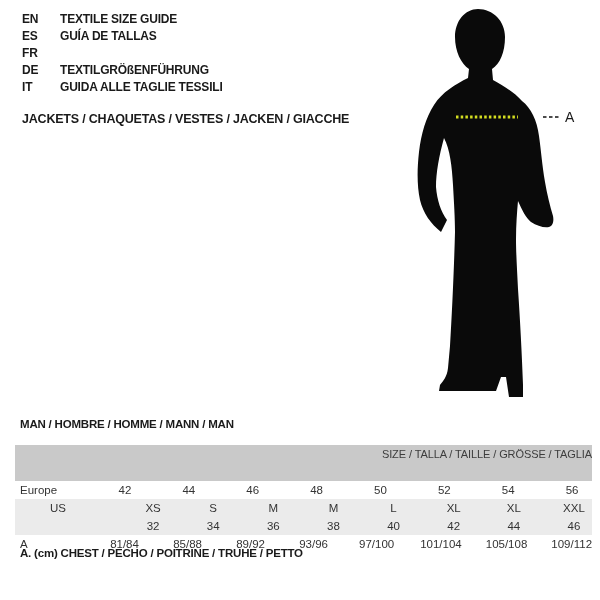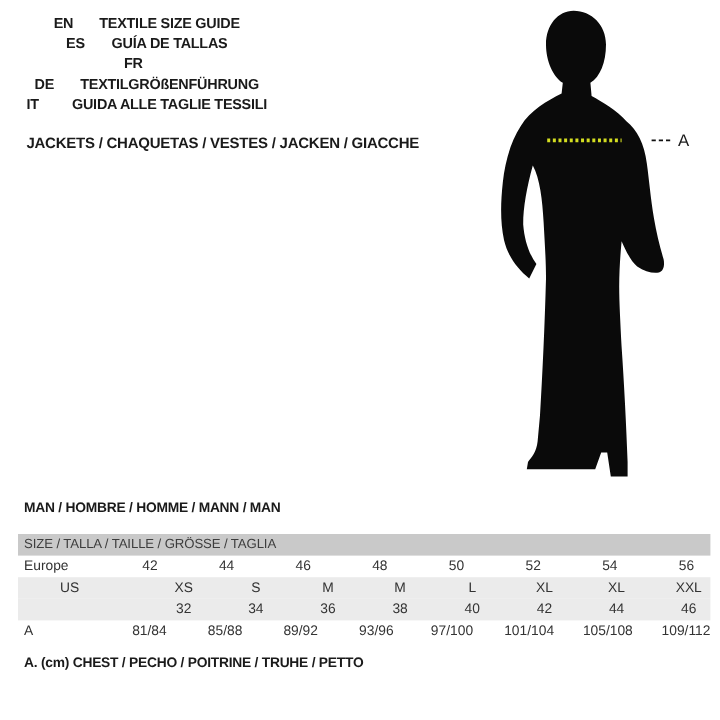--- a/index.html
+++ b/index.html
@@ -8,43 +8,43 @@
     position:relative;
     background:#ffffff;
     font-family:"Liberation Sans", sans-serif;
     color:#1a1a1a;
     overflow:hidden;
   }
 
   
   .lang-list { position:absolute; left:22px; top:10px; }
   .lang-row { display:flex; height:17px; align-items:center;
-              font-size:12px; font-weight:700; letter-spacing:-0.2px;justify-content:center; }
+              font-size:12px; font-weight:700; letter-spacing:-0.2px; }
   .lang-code { width:38px; }
 
   
   .categories { position:absolute; left:22px; top:110px;
                 font-size:12.5px; font-weight:700; line-height:19px;
                 letter-spacing:-0.2px; }
 
   
   .figure { position:absolute; left:410px; top:8px; width:175px; height:390px; }
   .figure svg { width:100%; height:100%; display:block; }
   .figure text { font-family:"Liberation Sans", sans-serif; fill:#1a1a1a; }
 
   
   .section-title { position:absolute; left:20px; top:418px;
                    font-size:11.5px; font-weight:700; letter-spacing:-0.2px; }
 
   
   .size-table { position:absolute; left:15px; top:445px; width:577px;
                 font-size:11.5px; color:#333; }
-  .table-header { background:#c9c9c9; height:18px; line-height:18px;
+  .table-header { background:#c9c9c9; height:36px; line-height:18px;
                   padding-left:5px; font-size:11px; color:#3d3d3d;
-                  letter-spacing:-0.1px; }
+                  letter-spacing:-0.1px;text-align:right; }
   .t-row { display:flex; height:18px; align-items:center;gap:24px; }
   .t-row.shaded { background:#ebebeb;padding-left:30px; }
   .row-label { width:66px; padding-left:5px; }
   .cell { flex:1; text-align:center; }
 
   
   .footnote { position:absolute; left:20px; top:547px;
               font-size:11.5px; font-weight:700; letter-spacing:-0.2px; }
 </style>
 </head>

